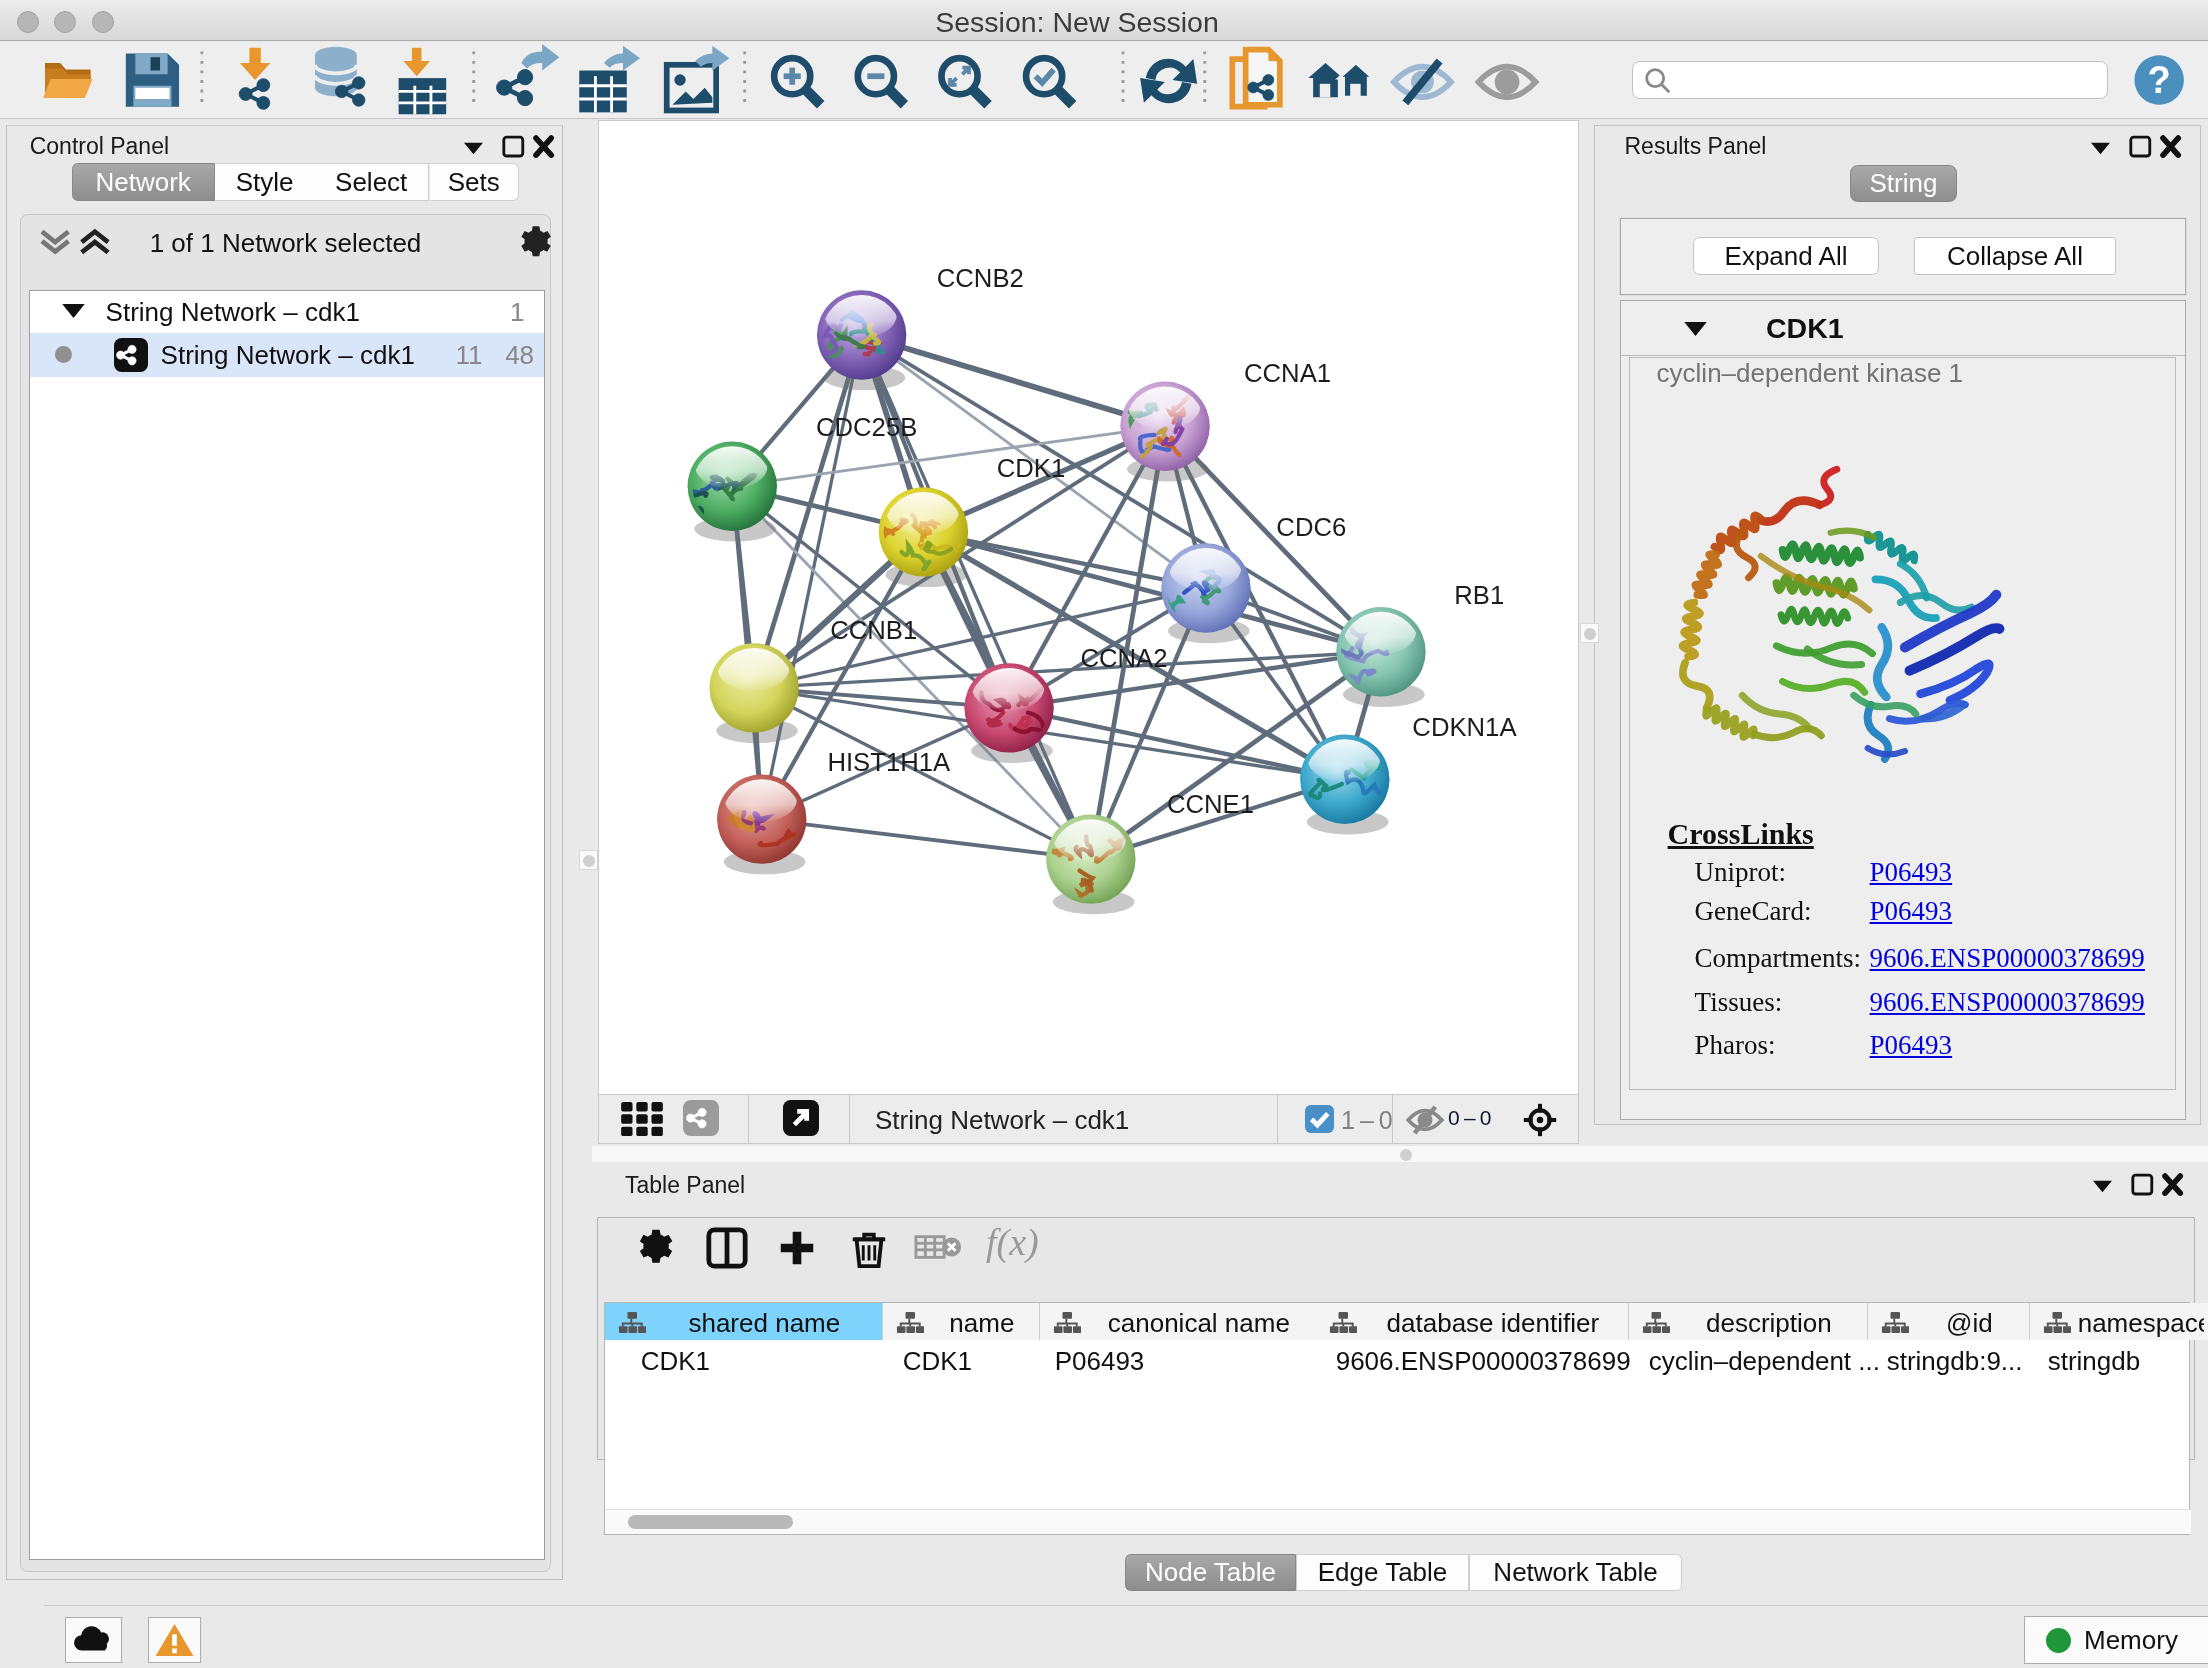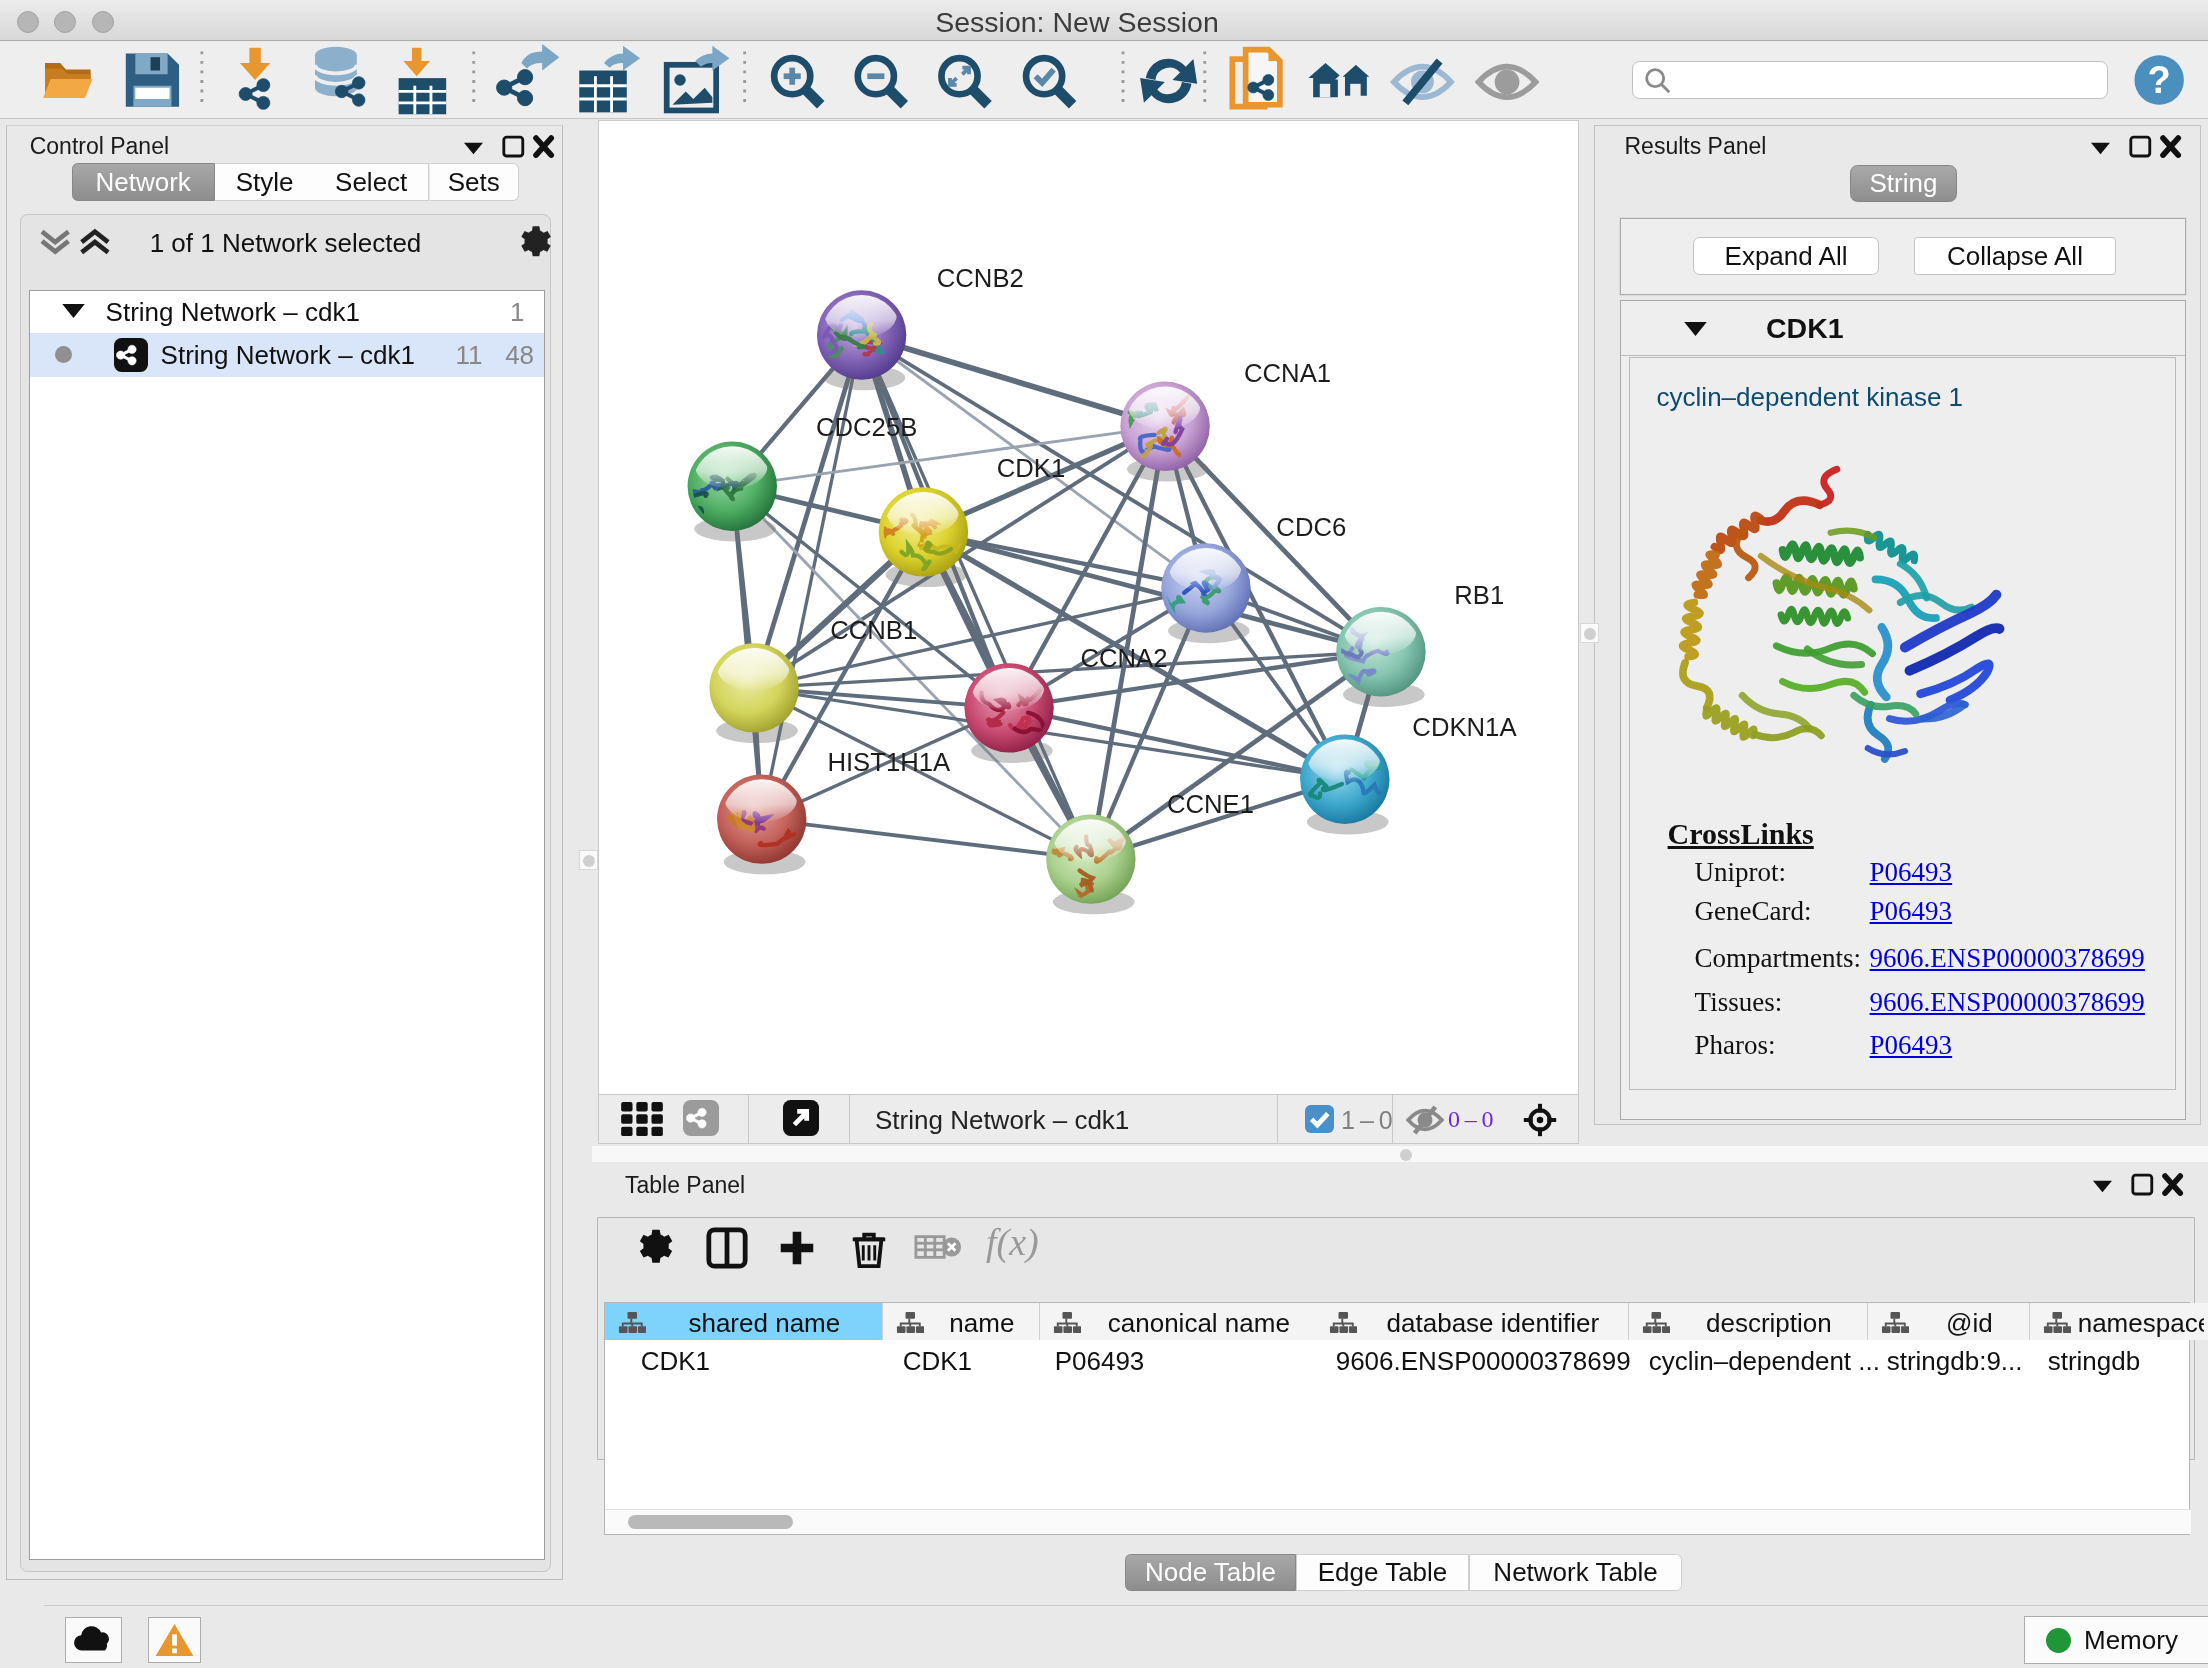--- a/index.html
+++ b/index.html
@@ -616,21 +616,21 @@
             <path d="M7 15 l6 6 L24 9" stroke="#fff" stroke-width="5" fill="none"></path>
           </svg>
       </div>
       <span style="position:absolute;left:742px;top:10.5px;font-size:25px;color:#808080;">1 – 0</span>
       <div style="position:absolute;left:793px;top:0;width:1px;height:49px;background:#c9c9c9;"></div>
       <svg style="position:absolute;left:807px;top:9.5px" width="38" height="30" viewBox="0 0 40 32">
         <path d="M2 16 Q20 -4 38 16 Q20 36 2 16 z" fill="none" stroke="#8a8a8a" stroke-width="4"></path>
         <circle cx="20" cy="16" r="8" fill="#8a8a8a"></circle>
         <line x1="31" y1="2" x2="9" y2="30" stroke="#8a8a8a" stroke-width="5"></line>
       </svg>
-      <span style="position:absolute;left:849px;top:10.5px;font-size:24px;color:#6d28d9;font-family:Liberation Serif, serif;">0 – 0</span>
+      <span style="position:absolute;left:849px;top:10.5px;font-size:21px;color:#0f172a;">0 – 0</span>
       <svg style="position:absolute;left:924px;top:7.6px" width="34" height="34" viewBox="0 0 42 42">
         <circle cx="21" cy="21" r="12" fill="none" stroke="#111" stroke-width="5"></circle>
         <g stroke="#111" stroke-width="5">
             <line x1="21" y1="1" x2="21" y2="12"></line>
             <line x1="21" y1="30" x2="21" y2="41"></line>
             <line x1="1" y1="21" x2="12" y2="21"></line>
             <line x1="30" y1="21" x2="41" y2="21"></line>
           </g>
         <circle cx="21" cy="21" r="4" fill="#111"></circle>
       </svg>
@@ -649,21 +649,21 @@
       <div style="position:absolute;left:293px;top:18px;width:202px;height:38px;background:#fff;border:1px solid #c4c4c4;border-radius:3px;font-size:26px;display:flex;align-items:center;justify-content:center;color:#111;">Collapse All</div>
     </div>
     <div style="position:absolute;left:25px;top:174px;width:566px;height:820px;background:#eeeeee;border:1.9px solid #aaa;">
       <div style="position:absolute;left:0;top:0;width:100%;height:55px;border-bottom:1px solid #bbb;">
         <svg style="position:absolute;left:63px;top:21px;" width="23" height="15" viewBox="0 0 24 16">
             <path d="M0 0 h24 l-12 15 z" fill="#111"></path>
           </svg>
         <span style="position:absolute;left:145px;top:10.5px;font-size:28.5px;font-weight:bold;color:#111;">CDK1</span>
       </div>
       <div style="position:absolute;left:7.6px;top:56px;width:547px;height:733px;border:1px solid #bbb;">
-        <div style="position:absolute;left:27px;top:24px;font-size:26px;color:#0c4a6e;">cyclin–dependent kinase 1</div>
+        <div style="position:absolute;left:27px;top:0;font-size:26px;color:#737373;">cyclin–dependent kinase 1</div>
         <svg width="350" height="314" viewBox="0 0 452 400" style="position:absolute;left:38px;top:103px">
 <path d="M218 8 q-26 10 -12 26 q12 14 -10 20" fill="none" stroke="#cc2020" stroke-width="9" stroke-linecap="round" opacity="0.95"></path>
 <path d="M196 54 q-30 -14 -46 8 q-12 18 -30 12" fill="none" stroke="#c03015" stroke-width="11" stroke-linecap="round" opacity="0.95"></path>
 <path d="M120 72 Q108 61 112 76 Q117 92 105 81 Q93 70 98 86 Q102 101 90 90 Q78 79 82 94 Q87 110 75 99 Q63 88 68 104 Q72 119 60 108" fill="none" stroke="#bb4a10" stroke-width="10" stroke-linecap="round" opacity="0.95"></path>
 <path d="M62 118 Q46 115 59 124 Q72 134 56 131 Q40 128 53 138 Q66 147 50 144 Q34 141 47 150 Q60 160 44 157 Q28 154 41 164 Q54 173 38 170" fill="none" stroke="#c06a12" stroke-width="10" stroke-linecap="round" opacity="0.95"></path>
 <path d="M96 88 q-18 22 6 34 q20 10 2 26" fill="none" stroke="#b85a10" stroke-width="9" stroke-linecap="round" opacity="0.95"></path>
 <path d="M34 180 Q16 182 33 189 Q50 195 32 198 Q14 200 31 206 Q48 213 30 215 Q12 217 29 224 Q46 230 28 232 Q10 235 27 241 Q44 248 26 250" fill="none" stroke="#bb9a18" stroke-width="10" stroke-linecap="round" opacity="0.95"></path>
 <path d="M22 258 q-10 26 16 30 q24 4 12 28" fill="none" stroke="#ab9f1a" stroke-width="10" stroke-linecap="round" opacity="0.95"></path>
 <path d="M50 318 Q45 334 56 321 Q67 309 62 325 Q57 340 68 328 Q79 316 74 332 Q69 347 80 335 Q91 323 86 338 Q81 354 92 342 Q103 330 98 345 Q93 361 104 349 Q115 336 110 352" fill="none" stroke="#9aa020" stroke-width="9" stroke-linecap="round" opacity="0.95"></path>
 <path d="M112 350 q26 10 50 -2 q22 -12 36 4" fill="none" stroke="#8f9f22" stroke-width="9" stroke-linecap="round" opacity="0.95"></path>

